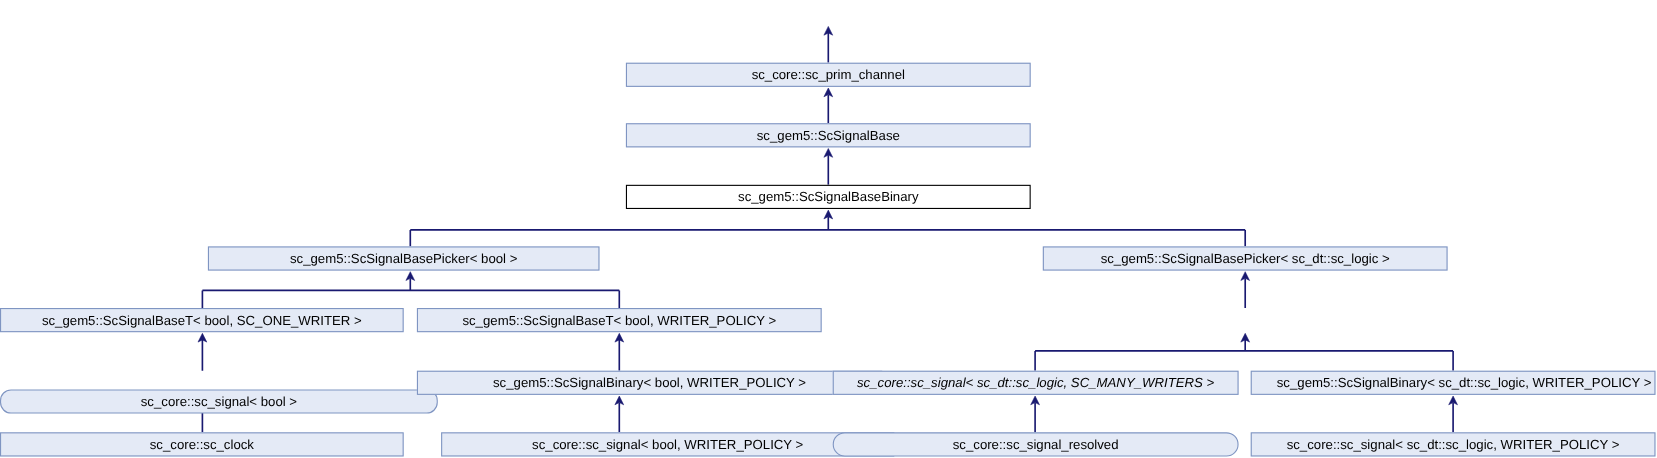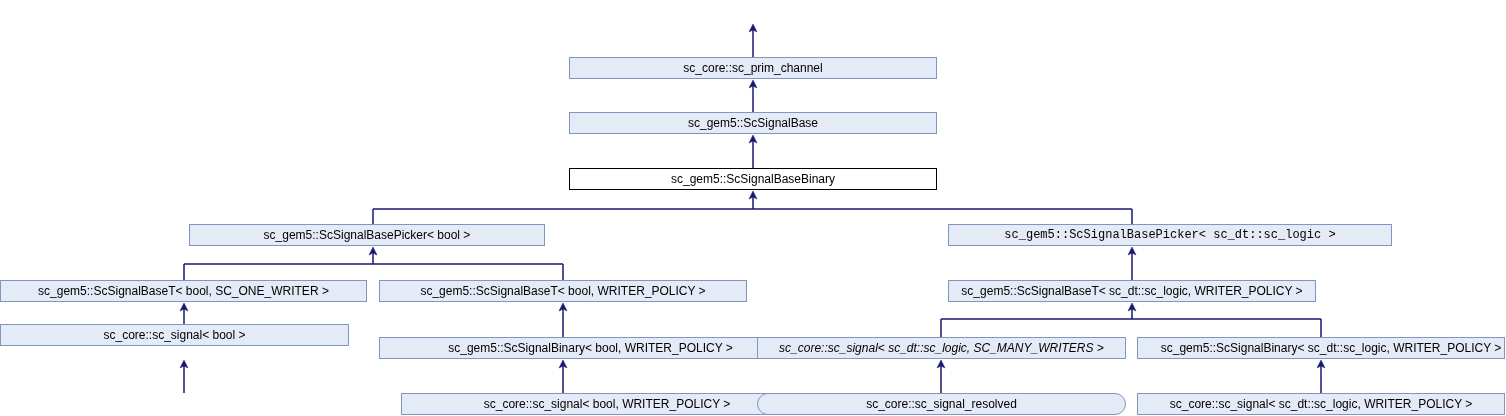--- a/index.html
+++ b/index.html
@@ -115,28 +115,28 @@
       <polygon class="ah" points="1317,368 1321,360 1325,368 1321,366"></polygon>
       <line class="edge" x1="1321" y1="366" x2="1321" y2="393"></line>
     </g>
   </svg>
 
   <div class="node" style="left:569px; top:57px;  width:368px;">sc_core::sc_prim_channel</div>
   <div class="node" style="left:569px; top:112px; width:368px;">sc_gem5::ScSignalBase</div>
   <div class="node hl" style="left:569px; top:168px; width:368px;">sc_gem5::ScSignalBaseBinary</div>
 
   <div class="node" style="left:189px; top:224px; width:356px;">sc_gem5::ScSignalBasePicker&lt; bool &gt;</div>
-  <div class="node" style="left:948px; top:224px; width:444px;font-family:Liberation Mono, monospace;">sc_gem5::ScSignalBasePicker&lt; sc_dt::sc_logic &gt;</div>
+  <div class="node" style="left:948px; top:224px; width:368px;">sc_gem5::ScSignalBasePicker&lt; sc_dt::sc_logic &gt;</div>
 
   <div class="node" style="left:0px;   top:280px; width:367px;">sc_gem5::ScSignalBaseT&lt; bool, SC_ONE_WRITER &gt;</div>
   <div class="node" style="left:379px; top:280px; width:368px;">sc_gem5::ScSignalBaseT&lt; bool, WRITER_POLICY &gt;</div>
-  <div class="node" style="left:948px; top:280px; width:368px;">sc_gem5::ScSignalBaseT&lt; sc_dt::sc_logic, WRITER_POLICY &gt;</div>
 
-  <div class="node" style="left:0px;    top:324px; width:349px;">sc_core::sc_signal&lt; bool &gt;</div>
+  <div class="node" style="left:0px;    top:354px; width:398px;border-radius:10px;">sc_core::sc_signal&lt; bool &gt;</div>
   <div class="node" style="left:379px;  top:337px; width:423px;">sc_gem5::ScSignalBinary&lt; bool, WRITER_POLICY &gt;</div>
   <div class="node" style="left:757px;  top:337px; width:369px;font-style:italic;">sc_core::sc_signal&lt; sc_dt::sc_logic, SC_MANY_WRITERS &gt;</div>
   <div class="node" style="left:1137px; top:337px; width:368px;padding-left:20px;">sc_gem5::ScSignalBinary&lt; sc_dt::sc_logic, WRITER_POLICY &gt;</div>
 
+  <div class="node" style="left:0px;    top:393px; width:367px;">sc_core::sc_clock</div>
   <div class="node" style="left:401px;  top:393px; width:412px;">sc_core::sc_signal&lt; bool, WRITER_POLICY &gt;</div>
   <div class="node" style="left:757px;  top:393px; width:369px;border-radius:11px;">sc_core::sc_signal_resolved</div>
   <div class="node" style="left:1137px; top:393px; width:368px;">sc_core::sc_signal&lt; sc_dt::sc_logic, WRITER_POLICY &gt;</div>
 
 </div>
 
 </body></html>

